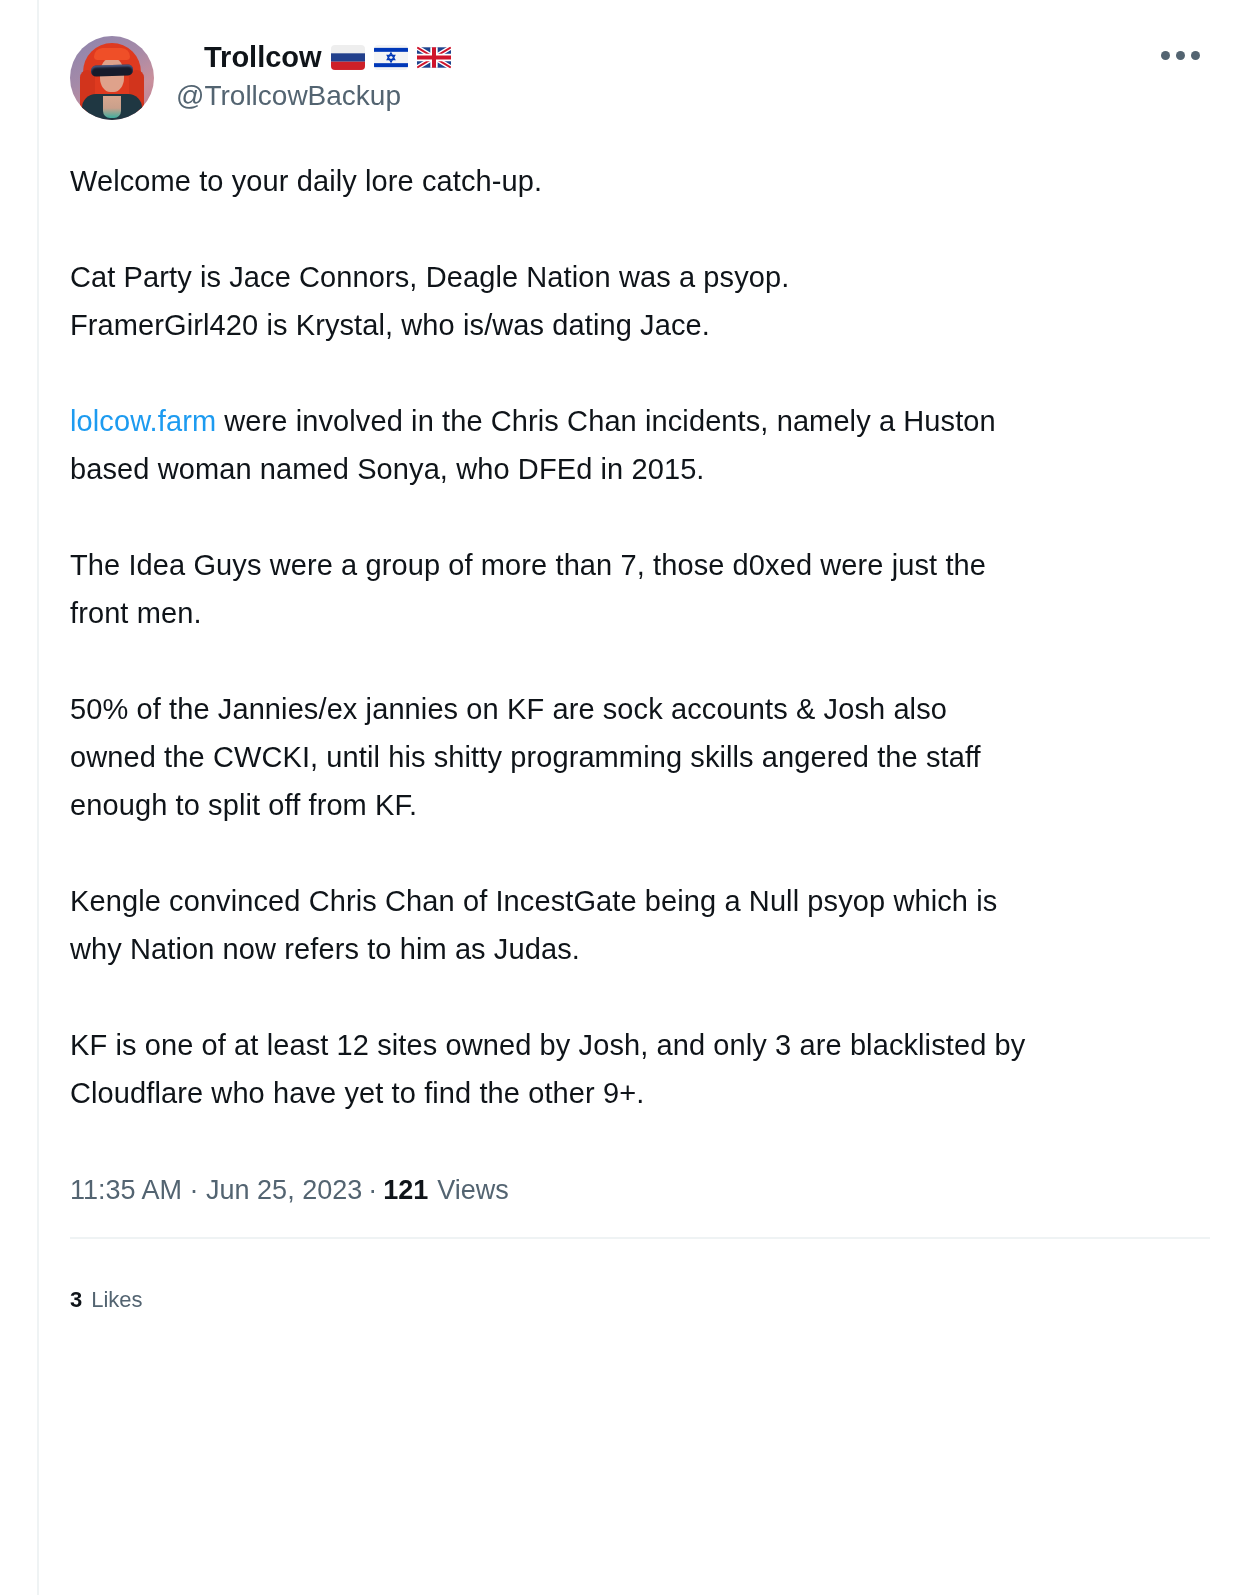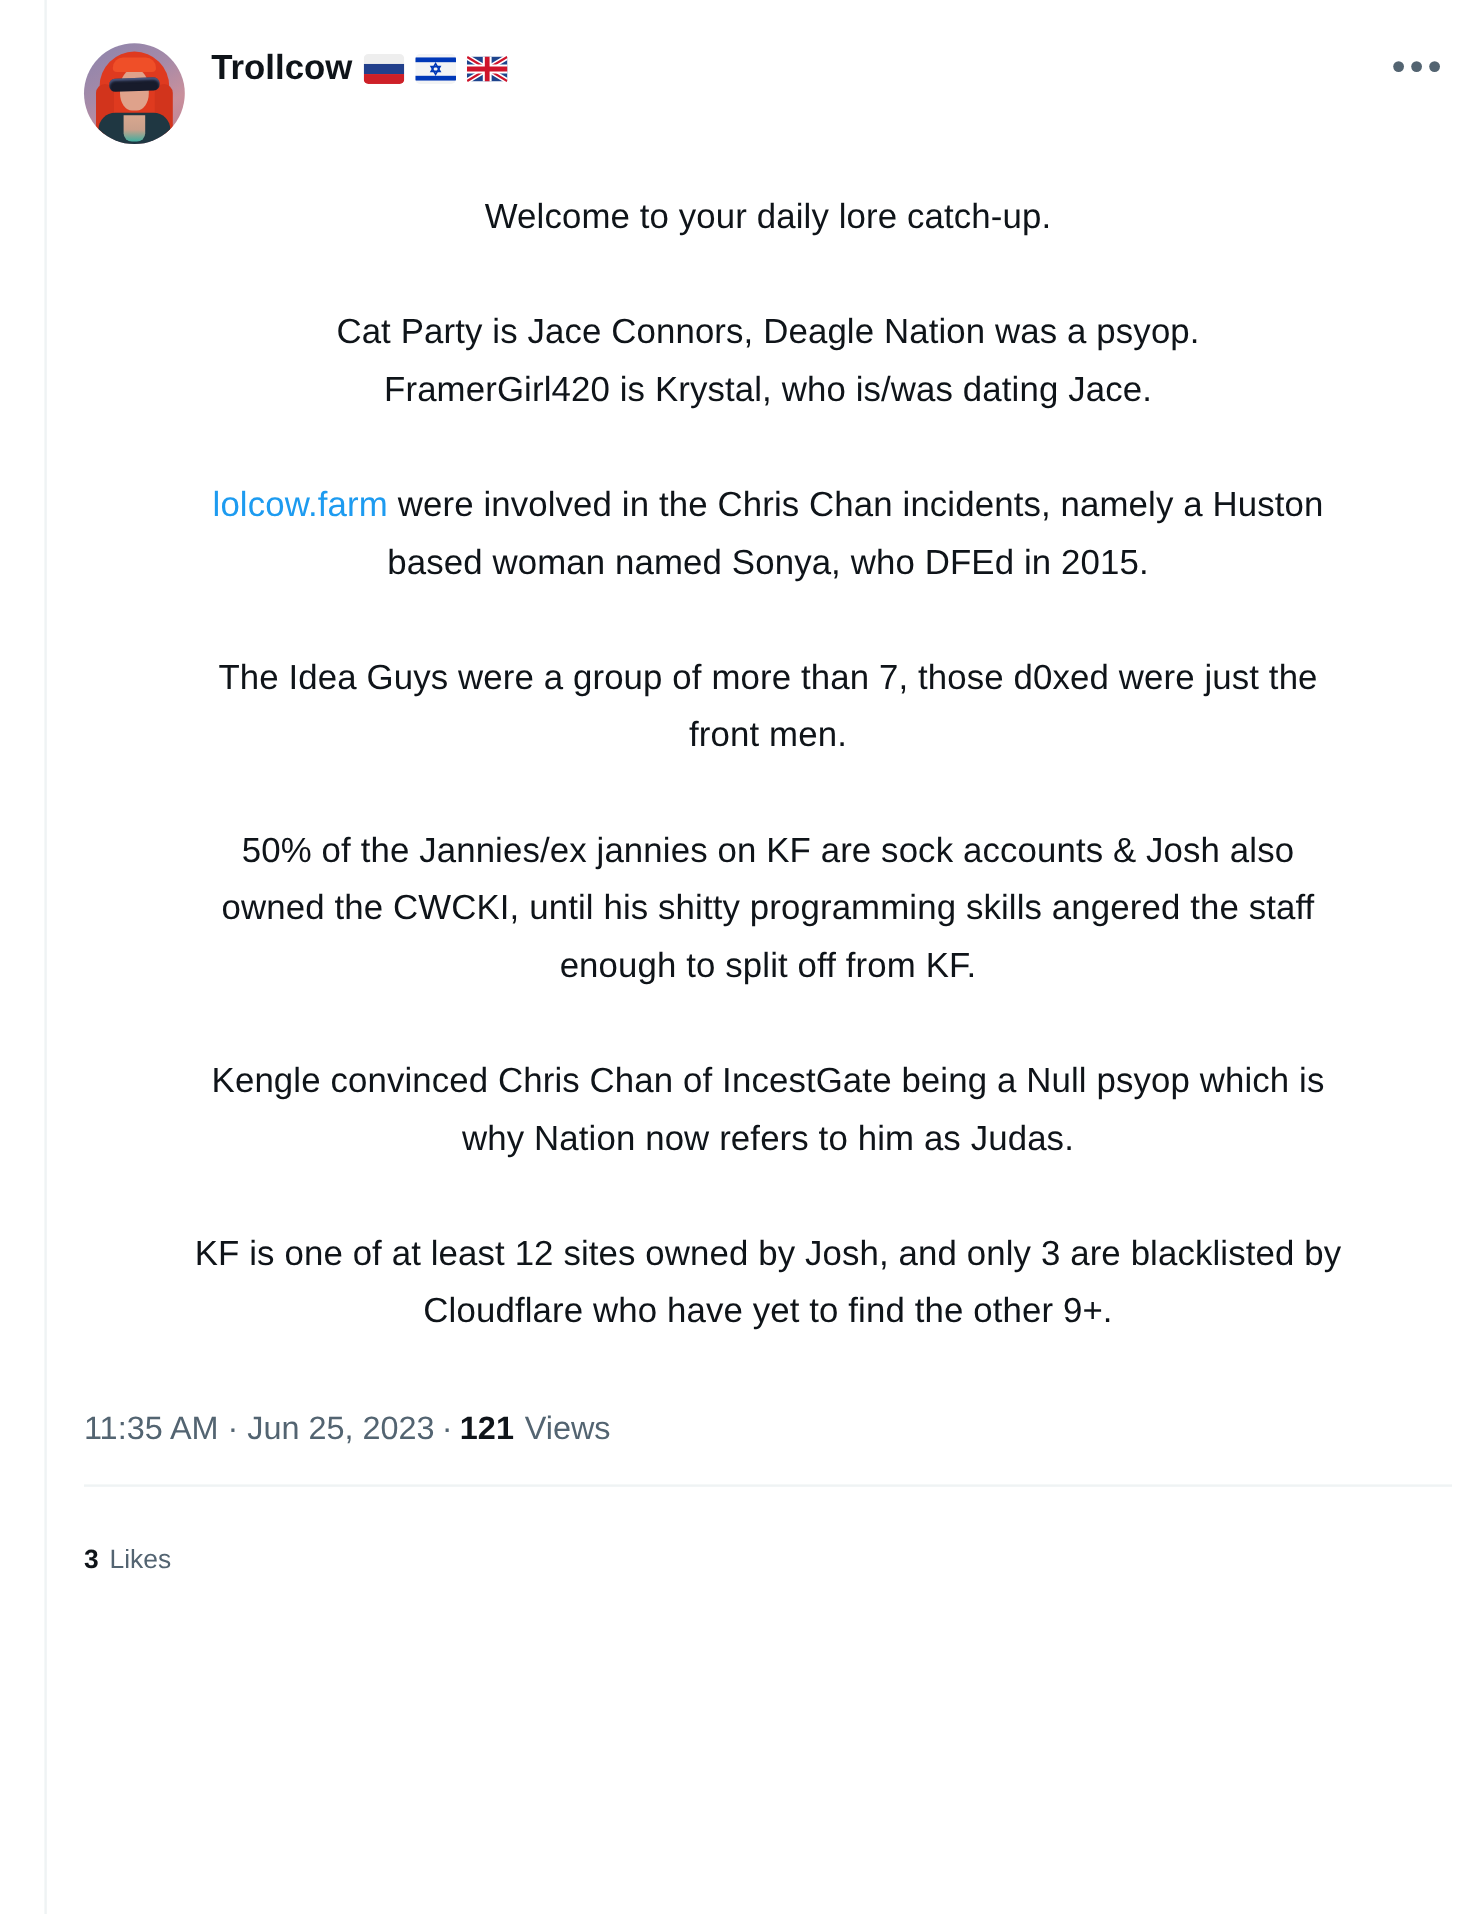--- a/index.html
+++ b/index.html
@@ -58,37 +58,38 @@
   .avatar .visor {
     position: absolute; left: 21px; top: 29px; width: 42px; height: 11px;
     background: #171b2b; border-radius: 5px; transform: rotate(-2deg);
     box-shadow: inset 0 2px 2px rgba(120,140,200,.55);
   }
   .header-text { margin-left: 22px; padding-top: 3px; }
   .name-row { display: flex; align-items: center; gap: 9px; }
   .display-name {
     font-size: 29px; font-weight: 700; color: #0f1419; line-height: 36px;
     cursor: pointer;
+    margin-left: 28px;
   }
   .flag {
     width: 34px; height: 25px; border-radius: 4px; overflow: hidden;
     display: inline-block; flex: 0 0 auto;
   }
   .flag svg { display: block; width: 100%; height: 100%; }
   .handle { font-size: 28px; color: #536471; line-height: 36px; margin-top: 3px; cursor: pointer; }
   .more-btn {
     position: absolute; right: 6px; top: 11px;
     display: flex; gap: 6px; cursor: pointer; padding: 4px;
   }
   .more-btn i {
     width: 9px; height: 9px; border-radius: 50%; background: #536471; display: block;
   }
   
   .tweet-text { margin-top: 37px; font-size: 29px; line-height: 48px; color: #0f1419; letter-spacing: .1px; }
-  .tweet-text p { white-space: pre-line; margin: 0; text-align: center; }
+  .tweet-text p { white-space: pre-line; margin: 0; }
   .tweet-text p + p { margin-top: 48px; }
   .tweet-link { color: #1d9bf0; text-decoration: none; cursor: pointer; }
   
   .meta { margin-top: 56px; font-size: 27px; line-height: 34px; color: #536471; }
   .meta .sep { padding: 0 6px; }
   .meta .views-count { color: #0f1419; font-weight: 700; }
   .meta .views-label { margin-left: 9px; }
   
   .divider { margin-top: 30px; height: 2px; background: #eff3f4; }
   .likes { margin-top: 44px; font-size: 22px; line-height: 34px; color: #536471; cursor: pointer; }
@@ -133,20 +134,21 @@
         <span class="flag">
           <svg viewBox="0 0 60 36">
             <rect width="60" height="36" fill="#1e448d"></rect>
             <path d="M0,0 L60,36 M60,0 L0,36" stroke="#ffffff" stroke-width="8"></path>
             <path d="M0,0 L60,36 M60,0 L0,36" stroke="#cf142b" stroke-width="3.4"></path>
             <path d="M30,0 V36 M0,18 H60" stroke="#ffffff" stroke-width="13"></path>
             <path d="M30,0 V36 M0,18 H60" stroke="#cf142b" stroke-width="7"></path>
           </svg>
         </span>
       </div>
+      <div class="handle">@TrollcowBackup</div>
     </div>
 
     <div class="more-btn">
       <i></i>
         <i></i>
         <i></i>
     </div>
   </div>
 
   <div class="tweet-text">

